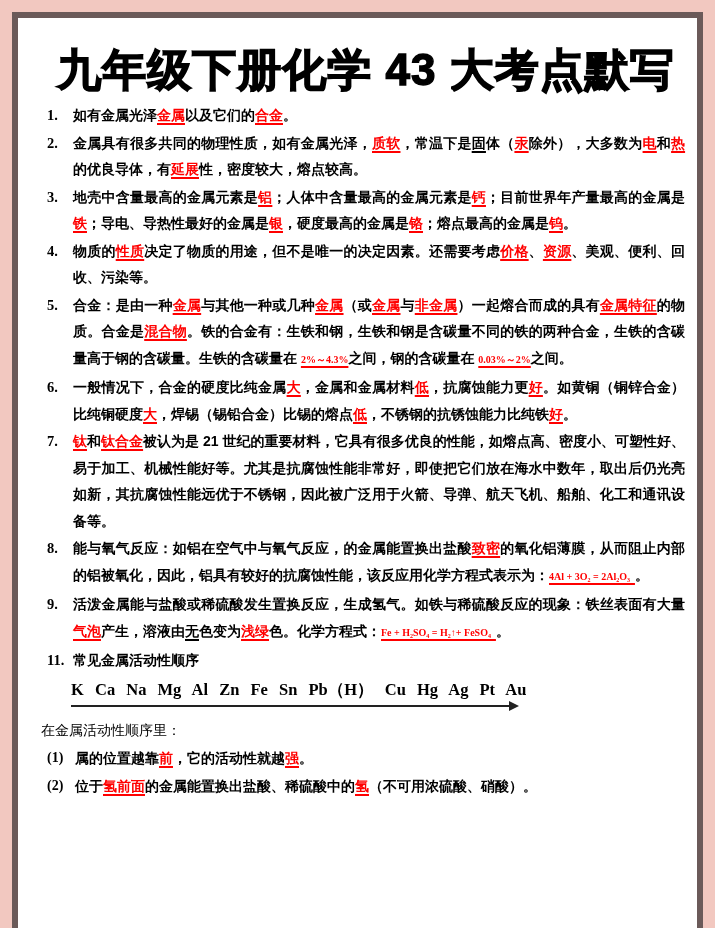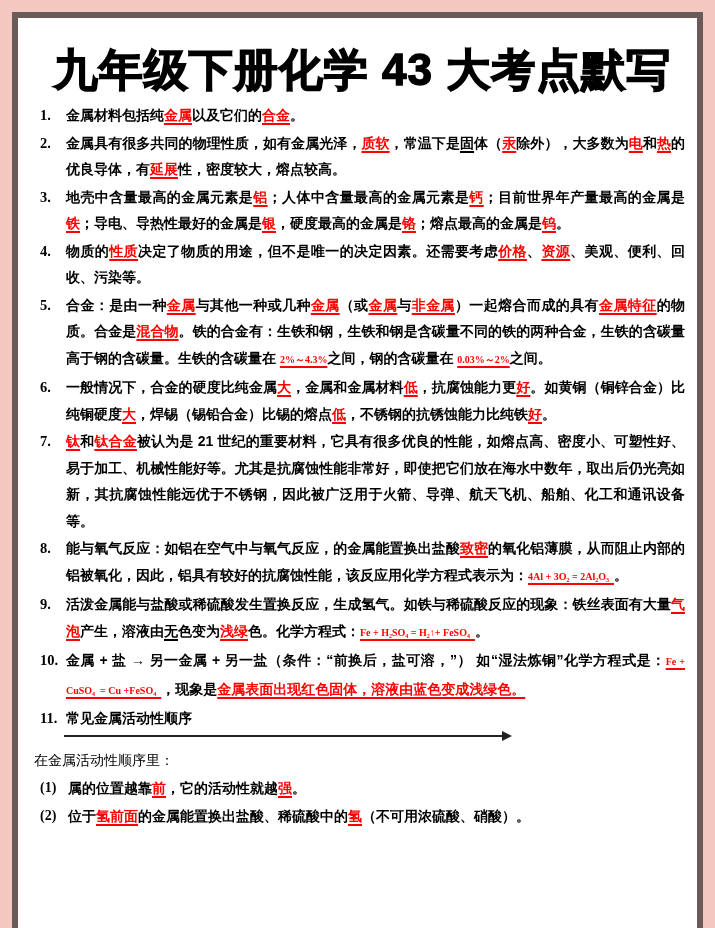--- a/index.html
+++ b/index.html
@@ -14,21 +14,21 @@
   html,body{margin:0;padding:0;}
   body{
     width:715px;height:928px;overflow:hidden;position:relative;
     background:var(--pink);
     font-family:"Liberation Sans","DejaVu Sans",sans-serif;
   }
   .page{
     position:absolute;left:12px;top:12px;right:12px;height:980px;
     background:#ffffff;border:6px solid var(--page-border);
   }
-  .content{padding:0 12px 0 22px;}
+  .content{padding:0 12px 0 29px;}
   .title{
     margin:26px 0 6px 0;
     text-align:center;
     font-size:44px;line-height:52px;
     font-weight:900;color:var(--ink);
     -webkit-text-stroke:1.4px #000;
     letter-spacing:1px;
     white-space:nowrap;
   }
   .badge{
@@ -112,21 +112,21 @@
 
 <div class="page">
   <div class="content">
 
     <h1 class="title">九年级下册化学 43 大考点默写</h1>
 
 
     <div class="list">
         <div class="item">
     <span class="num">1.</span>
-    <span class="runs"><span>金属材料包括纯</span><span class="run-r">金属</span><span>以及它们的</span><span class="run-r">合金</span><span>。</span></span>
+    <span class="runs"><span>如有金属光泽</span><span class="run-r">金属</span><span>以及它们的</span><span class="run-r">合金</span><span>。</span></span>
   </div>
         <div class="item">
     <span class="num">2.</span>
     <span class="runs"><span>金属具有很多共同的物理性质，如有金属光泽，</span><span class="run-r">质软</span><span>，常温下是</span><span class="run-u">固</span><span>体（</span><span class="run-r">汞</span><span>除外），大多数为</span><span class="run-r">电</span><span>和</span><span class="run-r">热</span><span>的优良导体，有</span><span class="run-r">延展</span><span>性，密度较大，熔点较高。</span></span>
   </div>
         <div class="item">
     <span class="num">3.</span>
     <span class="runs"><span>地壳中含量最高的金属元素是</span><span class="run-r">铝</span><span>；人体中含量最高的金属元素是</span><span class="run-r">钙</span><span>；目前世界年产量最高的金属是</span><span class="run-r">铁</span><span>；导电、导热性最好的金属是</span><span class="run-r">银</span><span>，硬度最高的金属是</span><span class="run-r">铬</span><span>；熔点最高的金属是</span><span class="run-r">钨</span><span>。</span></span>
   </div>
         <div class="item">
@@ -147,29 +147,26 @@
   </div>
         <div class="item">
     <span class="num">8.</span>
     <span class="runs"><span>能与氧气反应：如铝在空气中与氧气反应，的金属能置换出盐酸</span><span class="run-r">致密</span><span>的氧化铝薄膜，从而阻止内部的铝被氧化，因此，铝具有较好的抗腐蚀性能，该反应用化学方程式表示为：</span><span class="run-rf">4Al + 3O₂ = 2Al₂O₃&nbsp;&nbsp;</span><span>。</span></span>
   </div>
         <div class="item">
     <span class="num">9.</span>
     <span class="runs"><span>活泼金属能与盐酸或稀硫酸发生置换反应，生成氢气。如铁与稀硫酸反应的现象：铁丝表面有大量</span><span class="run-r">气泡</span><span>产生，溶液由</span><span class="run-u">无</span><span>色变为</span><span class="run-r">浅绿</span><span>色。化学方程式：</span><span class="run-rf">Fe + H₂SO₄ = H₂↑+ FeSO₄&nbsp;&nbsp;</span><span>。</span></span>
   </div>
         <div class="item">
-    <span class="num">10.</span>
-    <span class="runs"><span>金属 + 盐 → 另一金属 + 另一盐（条件：“前换后，盐可溶，”） 如“湿法炼铜”化学方程式是：</span><span class="run-rf">Fe + CuSO₄&nbsp;&nbsp;= Cu +FeSO₄&nbsp;&nbsp;</span><span>，现象是</span><span class="run-r">金属表面出现红色固体，溶液由蓝色变成浅绿色。</span></span>
-  </div>
-        <div class="item">
     <span class="num">11.</span>
     <span class="runs"><span>常见金属活动性顺序</span></span>
   </div>
       </div>
 
+    <div class="series-row">K   Ca   Na   Mg   Al   Zn   Fe   Sn   Pb（H） Cu   Hg   Ag   Pt   Au</div>
     <div class="arrow"></div>
 
     <div class="note-heading">在金属活动性顺序里：</div>
 
     <div class="rules">
         <div class="item">
     <span class="num">(1)</span>
     <span class="runs"><span>属的位置越靠</span><span class="run-r">前</span><span>，它的活动性就越</span><span class="run-r">强</span><span>。</span></span>
   </div>
         <div class="item">

